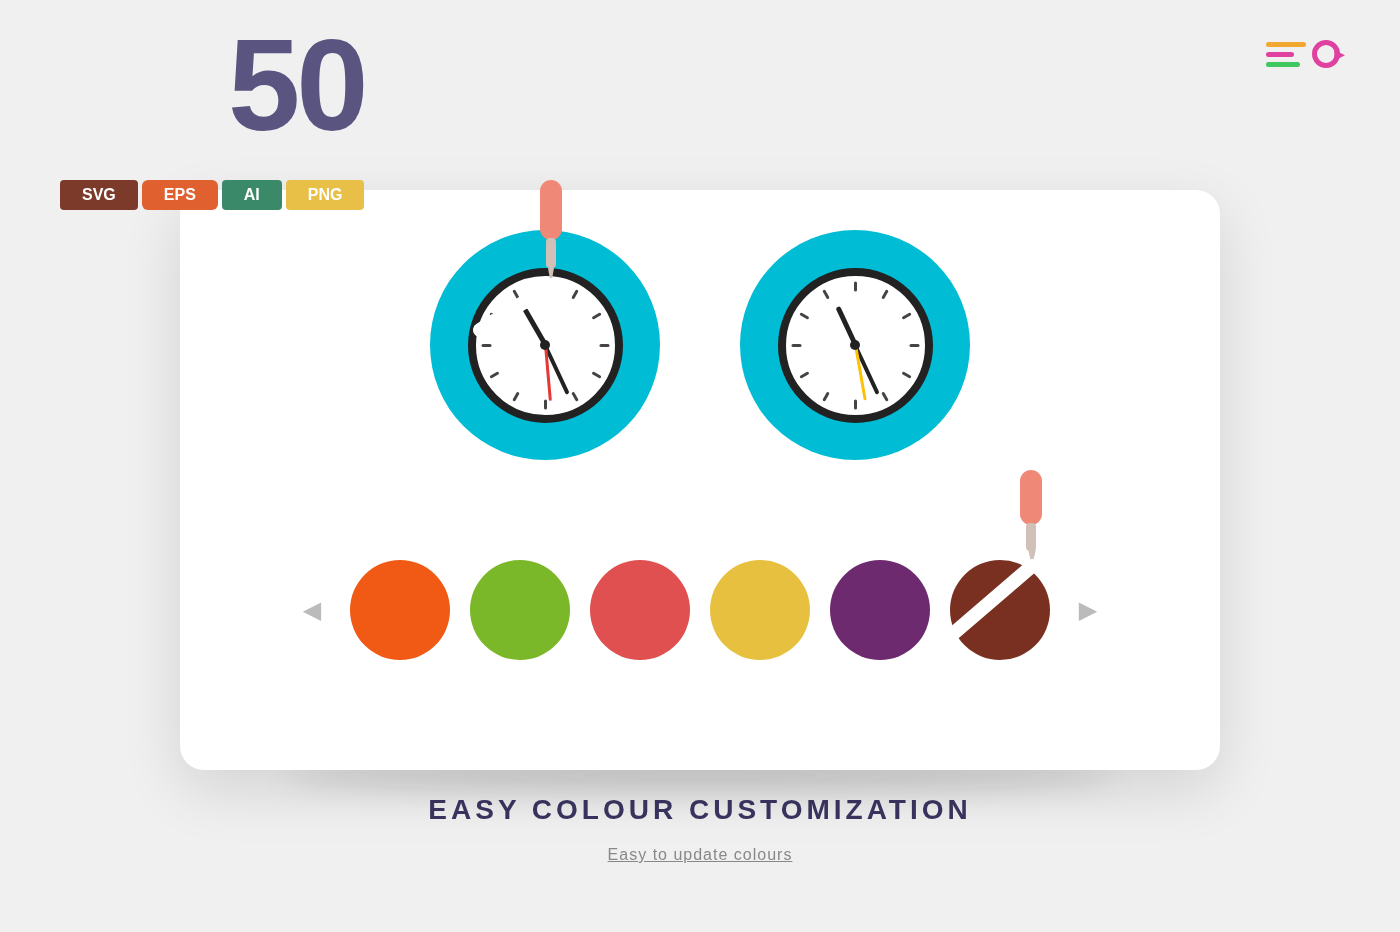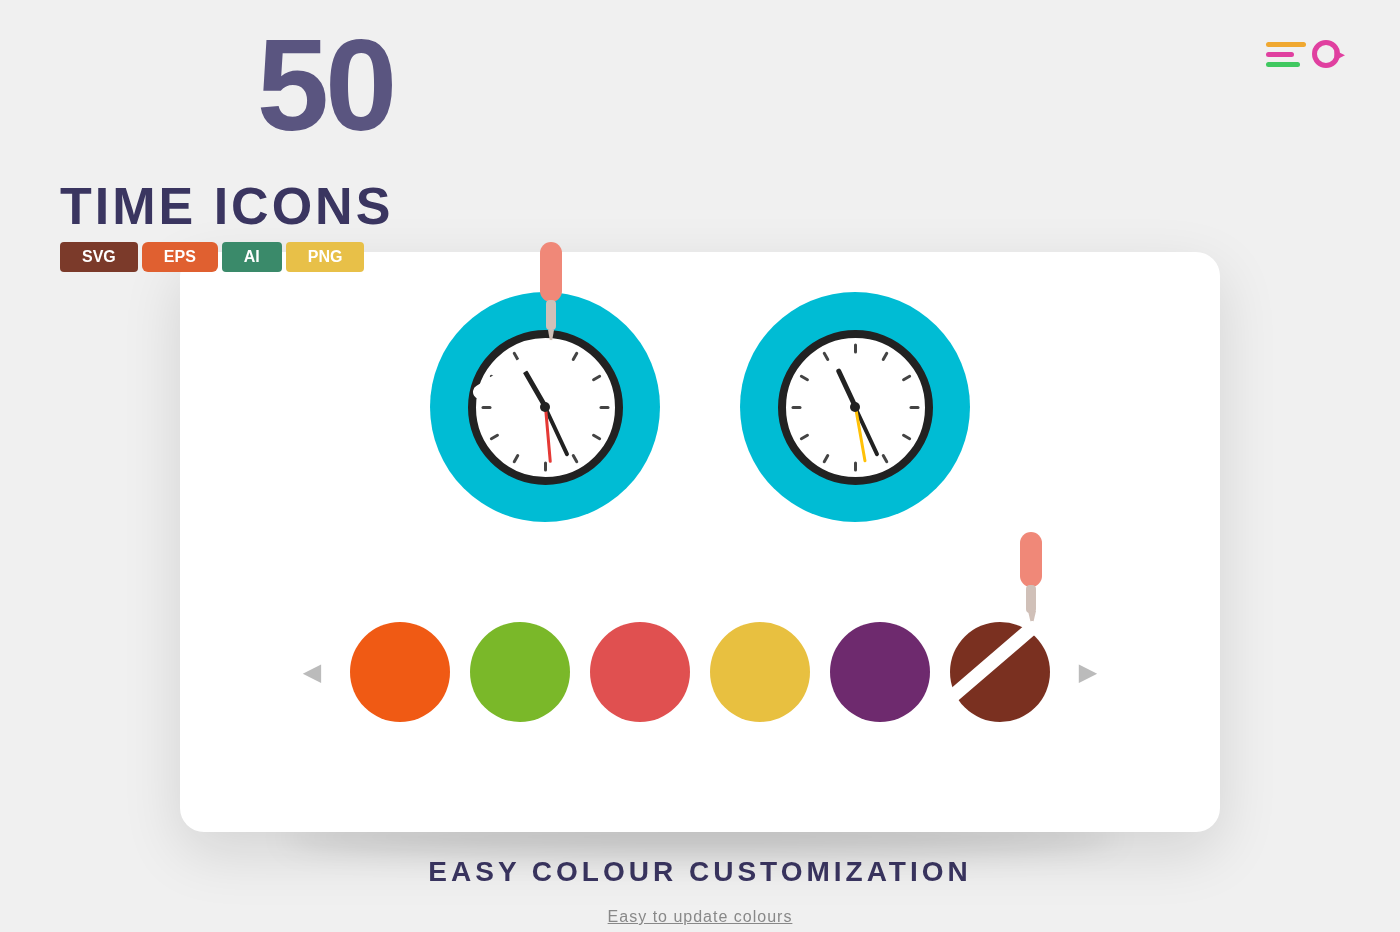--- a/index.html
+++ b/index.html
@@ -247,21 +247,20 @@
       z-index: -1;
     }
   </style>
 </head>
 <body>
 
 <div class="header">
   <div class="header-left">
     <div class="big-number">50</div>
     <div class="title-section">
-      <div class="title-text">TIME ICONS</div>
       <div class="format-badges">
         <span class="badge badge-svg">SVG</span>
         <span class="badge badge-eps">EPS</span>
         <span class="badge badge-ai">AI</span>
         <span class="badge badge-png">PNG</span>
       </div>
     </div>
   </div>
 
   <div class="logo-area">

